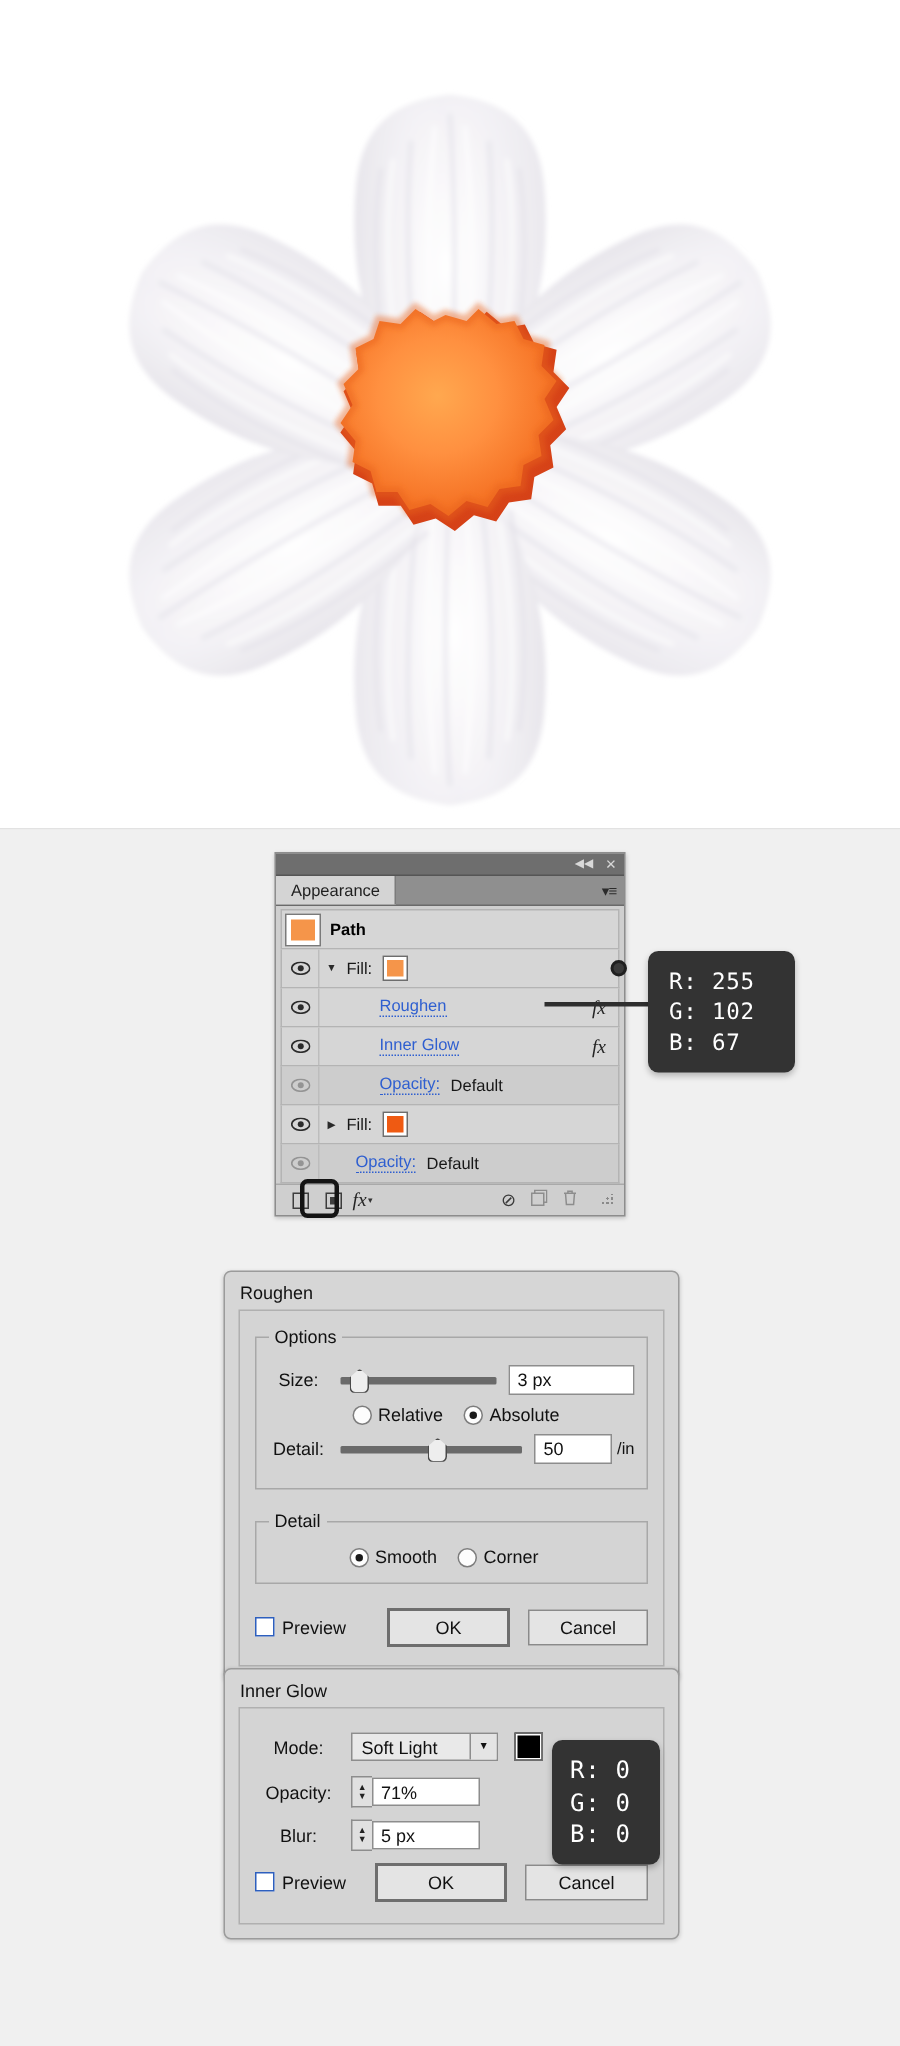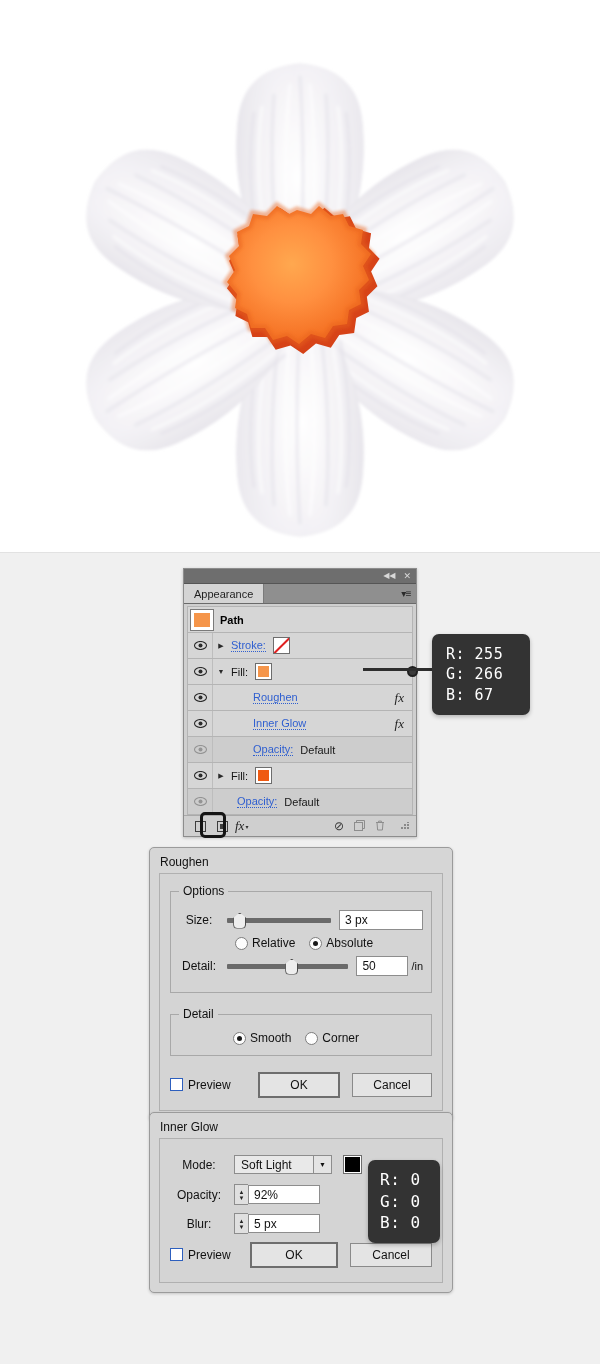--- a/index.html
+++ b/index.html
@@ -378,33 +378,20 @@
 
   <div class="panel-body">
 
     <div class="ap-row">
       <div class="thumb-sw">
         <div class="thumb-in" id="pathThumb" style="background: rgb(245, 149, 74);"></div>
       </div>
       <span class="txt bold">Path</span>
     </div>
 
-    <div class="ap-row">
-      <span class="ap-eye">
-        <svg width="13" height="9" viewBox="0 0 13 9">
-            <ellipse cx="6.5" cy="4.5" rx="6" ry="4" fill="none" stroke="#2b2b2b" stroke-width="1.1"></ellipse>
-            <circle cx="6.5" cy="4.5" r="2" fill="#2b2b2b"></circle>
-          </svg>
-      </span>
-      <span class="ap-disc">▶</span>
-      <span class="ap-label">
-        <span class="lnk">Stroke:</span>
-        <span class="none-sw"></span>
-      </span>
-    </div>
 
     <div class="ap-row">
       <span class="ap-eye">
         <svg width="13" height="9" viewBox="0 0 13 9">
             <ellipse cx="6.5" cy="4.5" rx="6" ry="4" fill="none" stroke="#2b2b2b" stroke-width="1.1"></ellipse>
             <circle cx="6.5" cy="4.5" r="2" fill="#2b2b2b"></circle>
           </svg>
       </span>
       <span class="ap-disc">▼</span>
       <span class="ap-label">
@@ -509,21 +496,21 @@
       </span>
       <span class="grip"></span>
     </span>
     <span class="highlight-box"></span>
   </div>
 </div>
 
 <div class="connector" style="left:363px;top:668px;width:72px;"></div>
 <div class="callout" style="left:432px;top:634px;width:84px;padding:10px 0 10px 14px;font-size:15px;">
   <div class="ln"><span>R:</span> <span>255</span></div>
-  <div class="ln"><span>G:</span> <span>266</span></div>
+  <div class="ln"><span>G:</span> <span>102</span></div>
   <div class="ln"><span>B:</span> <span>67</span></div>
 </div>
 
 <div class="dlg" style="left:149px;top:847px;width:302px;">
   <div class="dlg-title">Roughen</div>
   <div class="dlg-inner">
 
     <fieldset class="grp">
       <legend>Options</legend>
 
@@ -589,21 +576,21 @@
       <span class="combo" style="width:98px;margin-left:6px;">
         <span>Soft Light</span>
         <span class="arrowbox">▼</span>
       </span>
       <span class="blackswatch" style="margin-left: 11px; background: rgb(0, 0, 0);"></span>
     </div>
 
     <div class="frow" style="margin:8px 0;">
       <span class="flabel" style="width:58px;">Opacity:</span>
       <span class="spin" style="margin-left:6px;">▲<br>▼</span>
-      <span class="tfield" style="width:72px;height:19px;display:flex;align-items:center;">92%</span>
+      <span class="tfield" style="width:72px;height:19px;display:flex;align-items:center;">71%</span>
     </div>
 
     <div class="frow" style="margin:8px 0;">
       <span class="flabel" style="width:58px;">Blur:</span>
       <span class="spin" style="margin-left:6px;">▲<br>▼</span>
       <span class="tfield" style="width:72px;height:19px;display:flex;align-items:center;">5 px</span>
     </div>
 
 
     <div class="frow" style="margin:0;">

